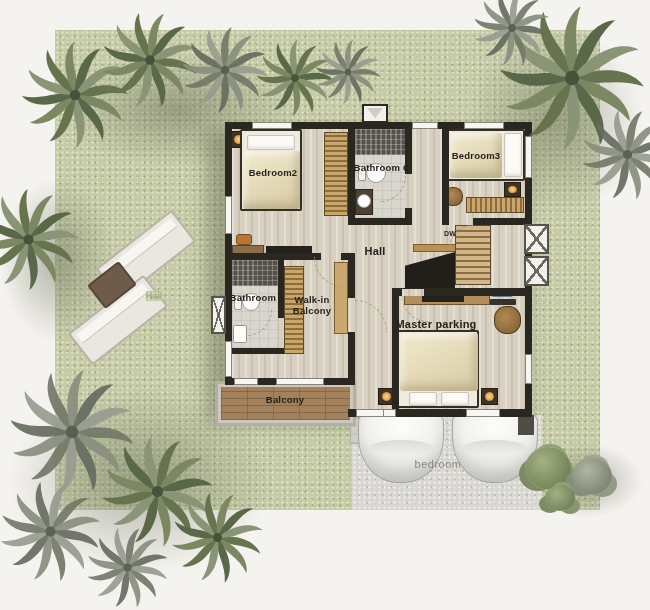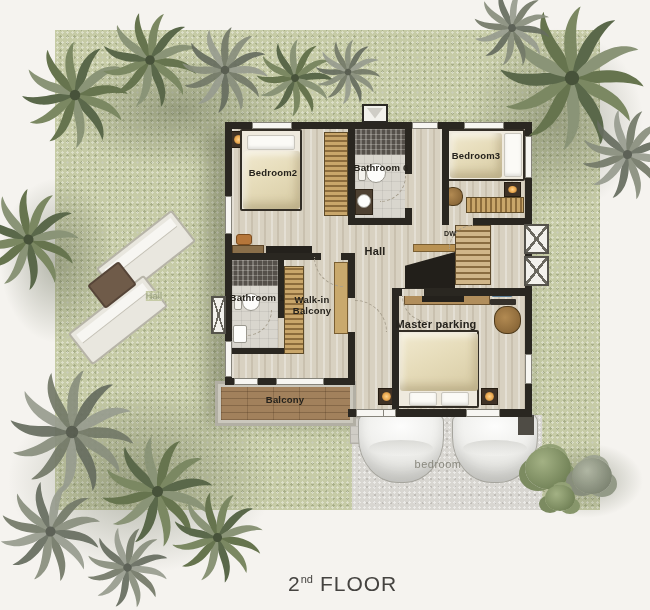--- a/index.html
+++ b/index.html
@@ -314,17 +314,14 @@
   <svg class="abs palm" style="left:170px;top:490px;width:95px;height:95px;transform:rotate(22deg)" viewBox="-52 -52 104 104">
       <use href="#palmSym"></use>
     </svg>
   <svg class="abs palm gray" style="left:85px;top:525px;width:85px;height:85px;transform:rotate(48deg)" viewBox="-52 -52 104 104">
       <use href="#palmSym"></use>
     </svg>
   <div class="abs bush" style="left:525px;top:447px;width:46px;height:42px"></div>
   <div class="abs bush gray" style="left:572px;top:458px;width:40px;height:36px"></div>
   <div class="abs bush" style="left:545px;top:485px;width:30px;height:26px"></div>
 
-  <div class="title" style="left:288px;top:572px">
-    <span>2</span><sup>nd</sup><span class="word">FLOOR</span>
-  </div>
 
 </div>
 
 </body></html>

